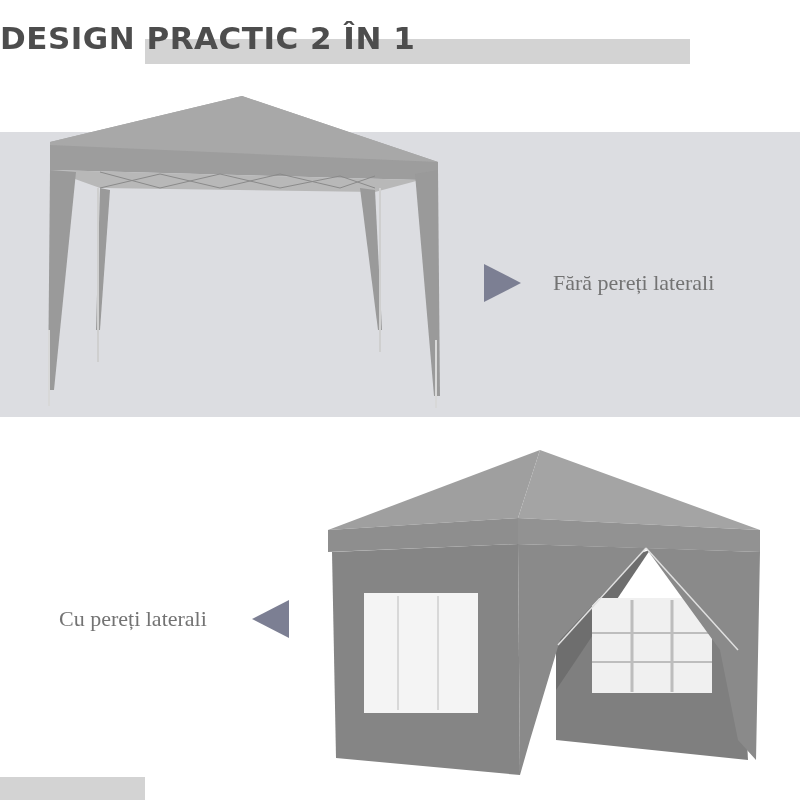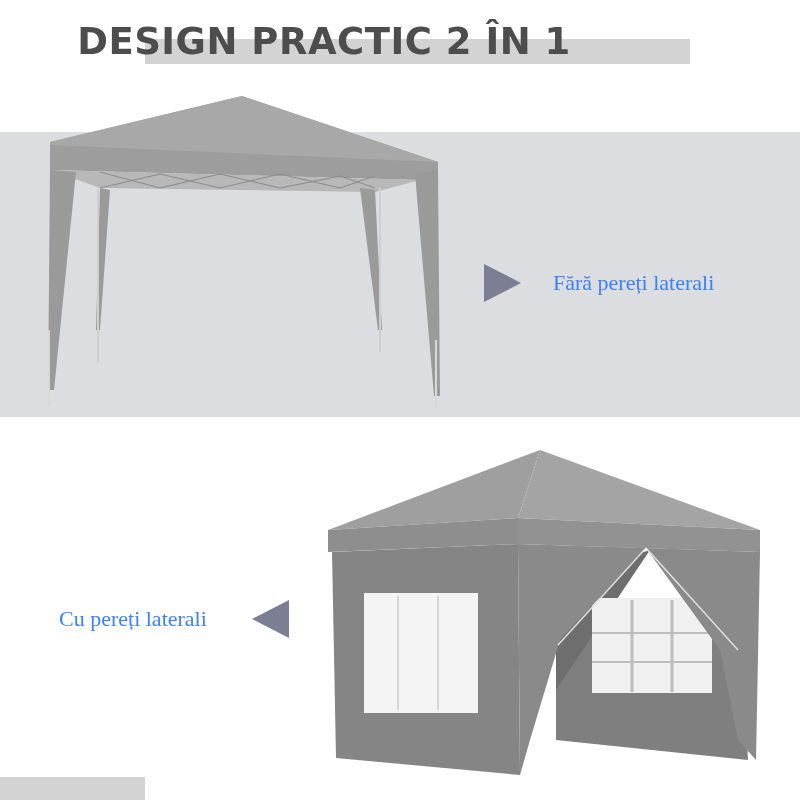--- a/index.html
+++ b/index.html
@@ -1,21 +1,21 @@
 <!DOCTYPE html>
 <html><head>
   <meta charset="utf-8">
   <style>
     html, body { margin: 0; padding: 0; }
     body { width: 800px; height: 800px; background: #ffffff; position: relative; overflow: hidden; font-family: "DejaVu Serif", serif; }
     .title-bar { position: absolute; left: 145px; top: 39px; width: 545px; height: 25px; background: #d3d3d3; }
-    .title { position: absolute; left: 0; width: 648px; top: 20px; text-align: center; font-family: "DejaVu Sans", sans-serif; font-weight: bold; font-size: 37px; letter-spacing: 0.5px; color: #4d4d4d; }
+    .title { position: absolute; left: 0; width: 648px; top: 20px; text-align: left; font-family: "DejaVu Sans", sans-serif; font-weight: bold; font-size: 31px; letter-spacing: 0.5px; color: #4d4d4d; }
     .band { position: absolute; left: 0; top: 132px; width: 800px; height: 285px; background: #dcdde1; }
     .bottom-bar { position: absolute; left: 0; top: 777px; width: 145px; height: 23px; background: #d3d3d3; }
-    .label { position: absolute; font-family: "Liberation Serif", serif; font-size: 22px; color: #3b82f6; white-space: nowrap; }
+    .label { position: absolute; font-family: "Liberation Serif", serif; font-size: 22px; color: #737373; white-space: nowrap; }
     .label-1 { left: 553px; top: 270px; }
     .label-2 { left: 59px; top: 606px; }
     .arrow { position: absolute; width: 0; height: 0; }
     .arrow-right { left: 484px; top: 264px; border-top: 19px solid transparent; border-bottom: 19px solid transparent; border-left: 37px solid #7c7f93; }
     .arrow-left { left: 252px; top: 600px; border-top: 19px solid transparent; border-bottom: 19px solid transparent; border-right: 37px solid #7c7f93; }
     svg { position: absolute; }
   </style>
 </head>
 <body>
 

